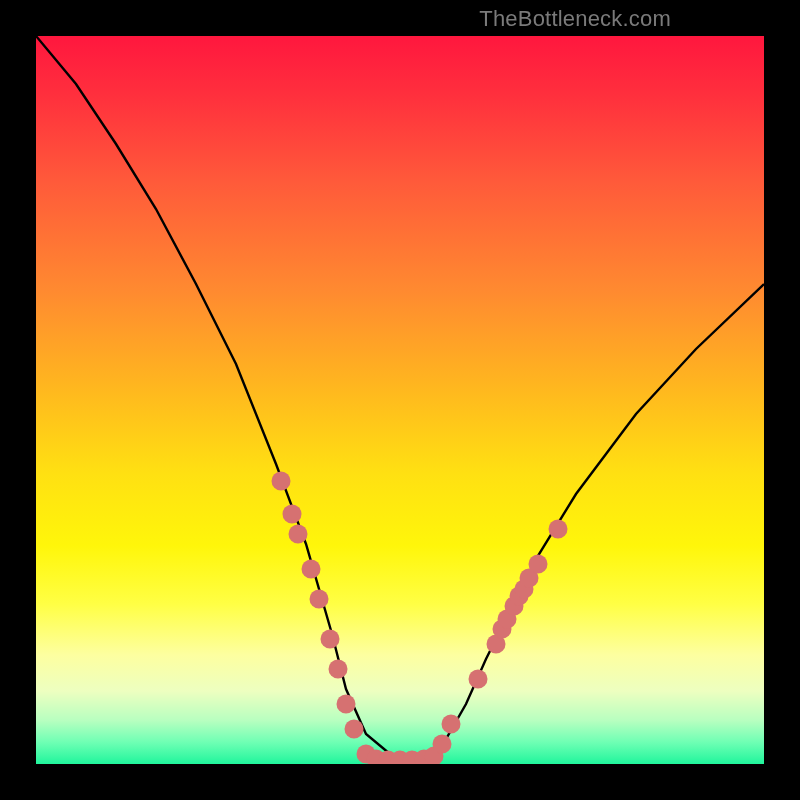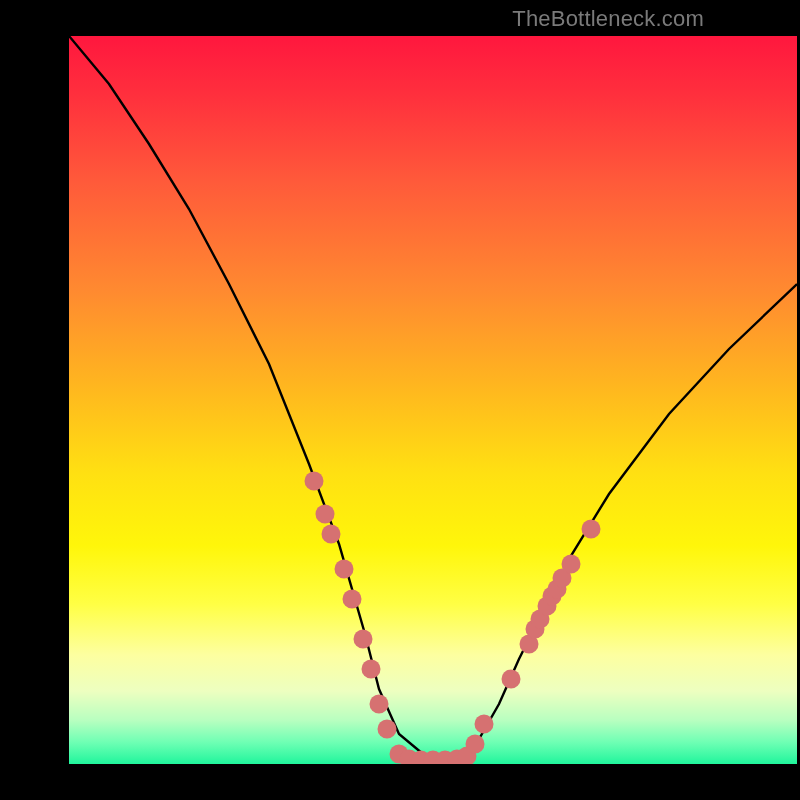--- a/index.html
+++ b/index.html
@@ -9,21 +9,20 @@
     height: 800px;
     overflow: hidden;
     background: #000;
     font-family: Arial, Helvetica, sans-serif;
   }
   .frame {
     position: relative;
     width: 689px;
     height: 800px;
     background: #000;
-    margin-left: 33px;
   }
   .plot-area {
     position: absolute;
     left: 36px;
     top: 36px;
     width: 728px;
     height: 728px;
     
     background: linear-gradient(
       to bottom,

